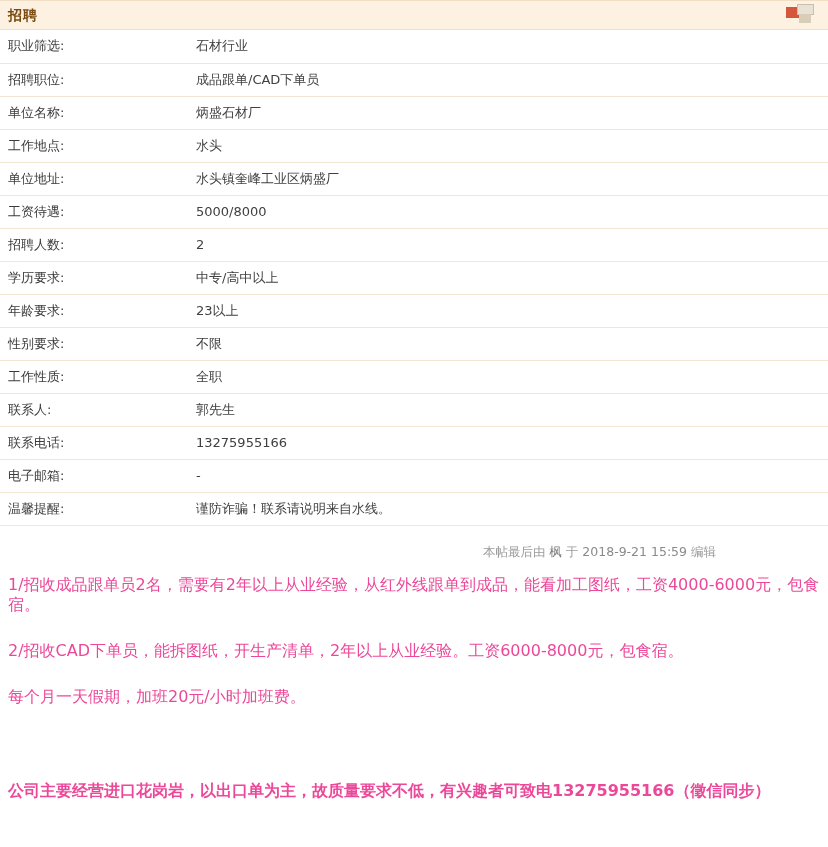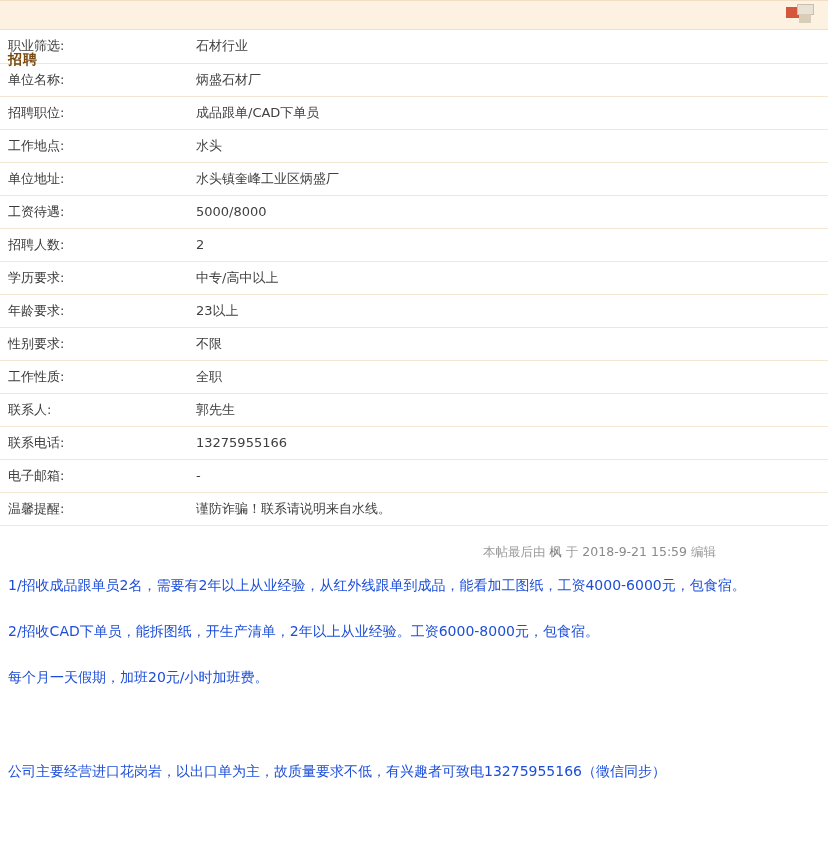--- a/index.html
+++ b/index.html
@@ -31,21 +31,20 @@
     box-sizing: border-box;
   }
   .panel-header .title {
     position: absolute;
     left: 8px;
     top: 6px;
     font-size: 14px;
     font-weight: bold;
     color: #7a4a10;
     letter-spacing: 1px;
-    margin-top: 44px;
   }
   .corner-mark {
     position: absolute;
     right: 14px;
     top: 2px;
     width: 28px;
     height: 22px;
   }
   .corner-mark .sq1 {
     position: absolute;
@@ -106,29 +105,30 @@
   }
   .edit-note .who { color: #7f7f7f; }
   .edit-note .when { color: #8a8a8a; margin-top: 37px; }
 
   
   .body-text {
     padding: 0 8px;
   }
   .body-text p {
     margin: 0 0 26px 0;
-    font-size: 14px;
+    font-size: 16px;
     line-height: 20px;
-    color: #1d4ed8;
+    color: #ec4899;
   }
   .body-text p.gap-big {
     margin-bottom: 74px;
   }
   .body-text p.last {
     margin-bottom: 10px;
+    font-weight: bold;
   }
 </style>
 </head>
 <body>
 
 <div class="page">
 
   <div class="panel-header">
     <div class="title">招聘</div>
     <div class="corner-mark">
@@ -138,26 +138,26 @@
     </div>
   </div>
 
   <table class="info-table">
     <tbody>
       <tr>
         <td class="label">职业筛选:</td>
         <td class="value v-dark">石材行业</td>
       </tr>
       <tr>
+        <td class="label">招聘职位:</td>
+        <td class="value v-dark">成品跟单/CAD下单员</td>
+      </tr>
+      <tr>
         <td class="label">单位名称:</td>
         <td class="value v-dark">炳盛石材厂</td>
-      </tr>
-      <tr>
-        <td class="label">招聘职位:</td>
-        <td class="value v-dark">成品跟单/CAD下单员</td>
       </tr>
       <tr>
         <td class="label">工作地点:</td>
         <td class="value v-dark">水头</td>
       </tr>
       <tr>
         <td class="label">单位地址:</td>
         <td class="value v-dark">水头镇奎峰工业区炳盛厂</td>
       </tr>
       <tr>

